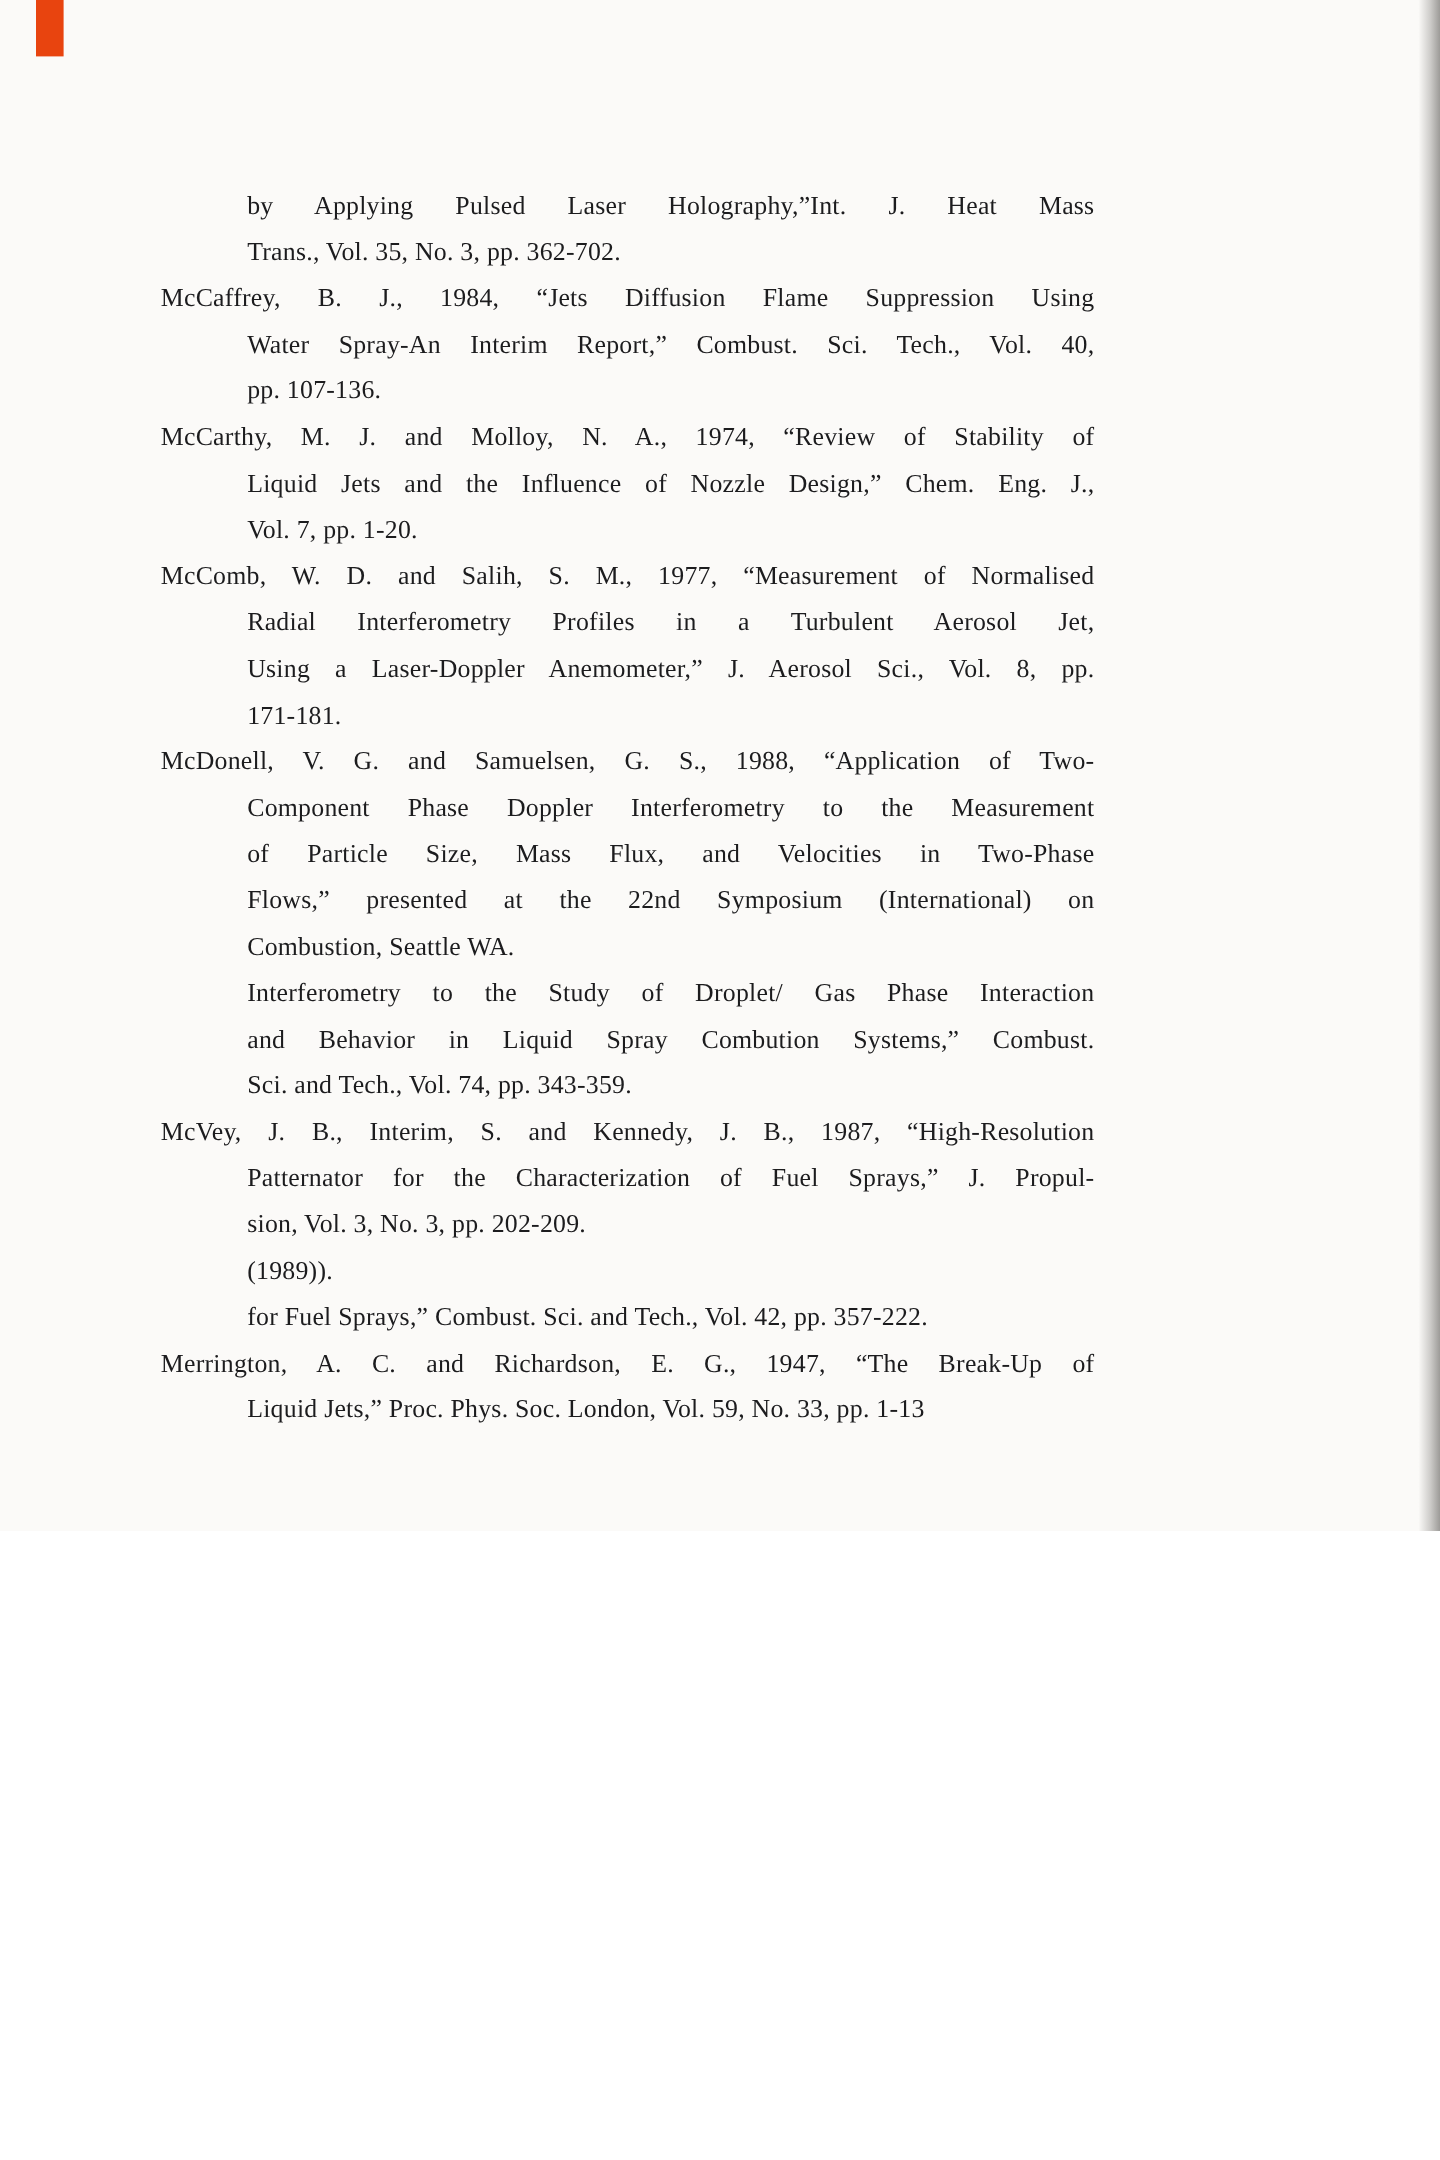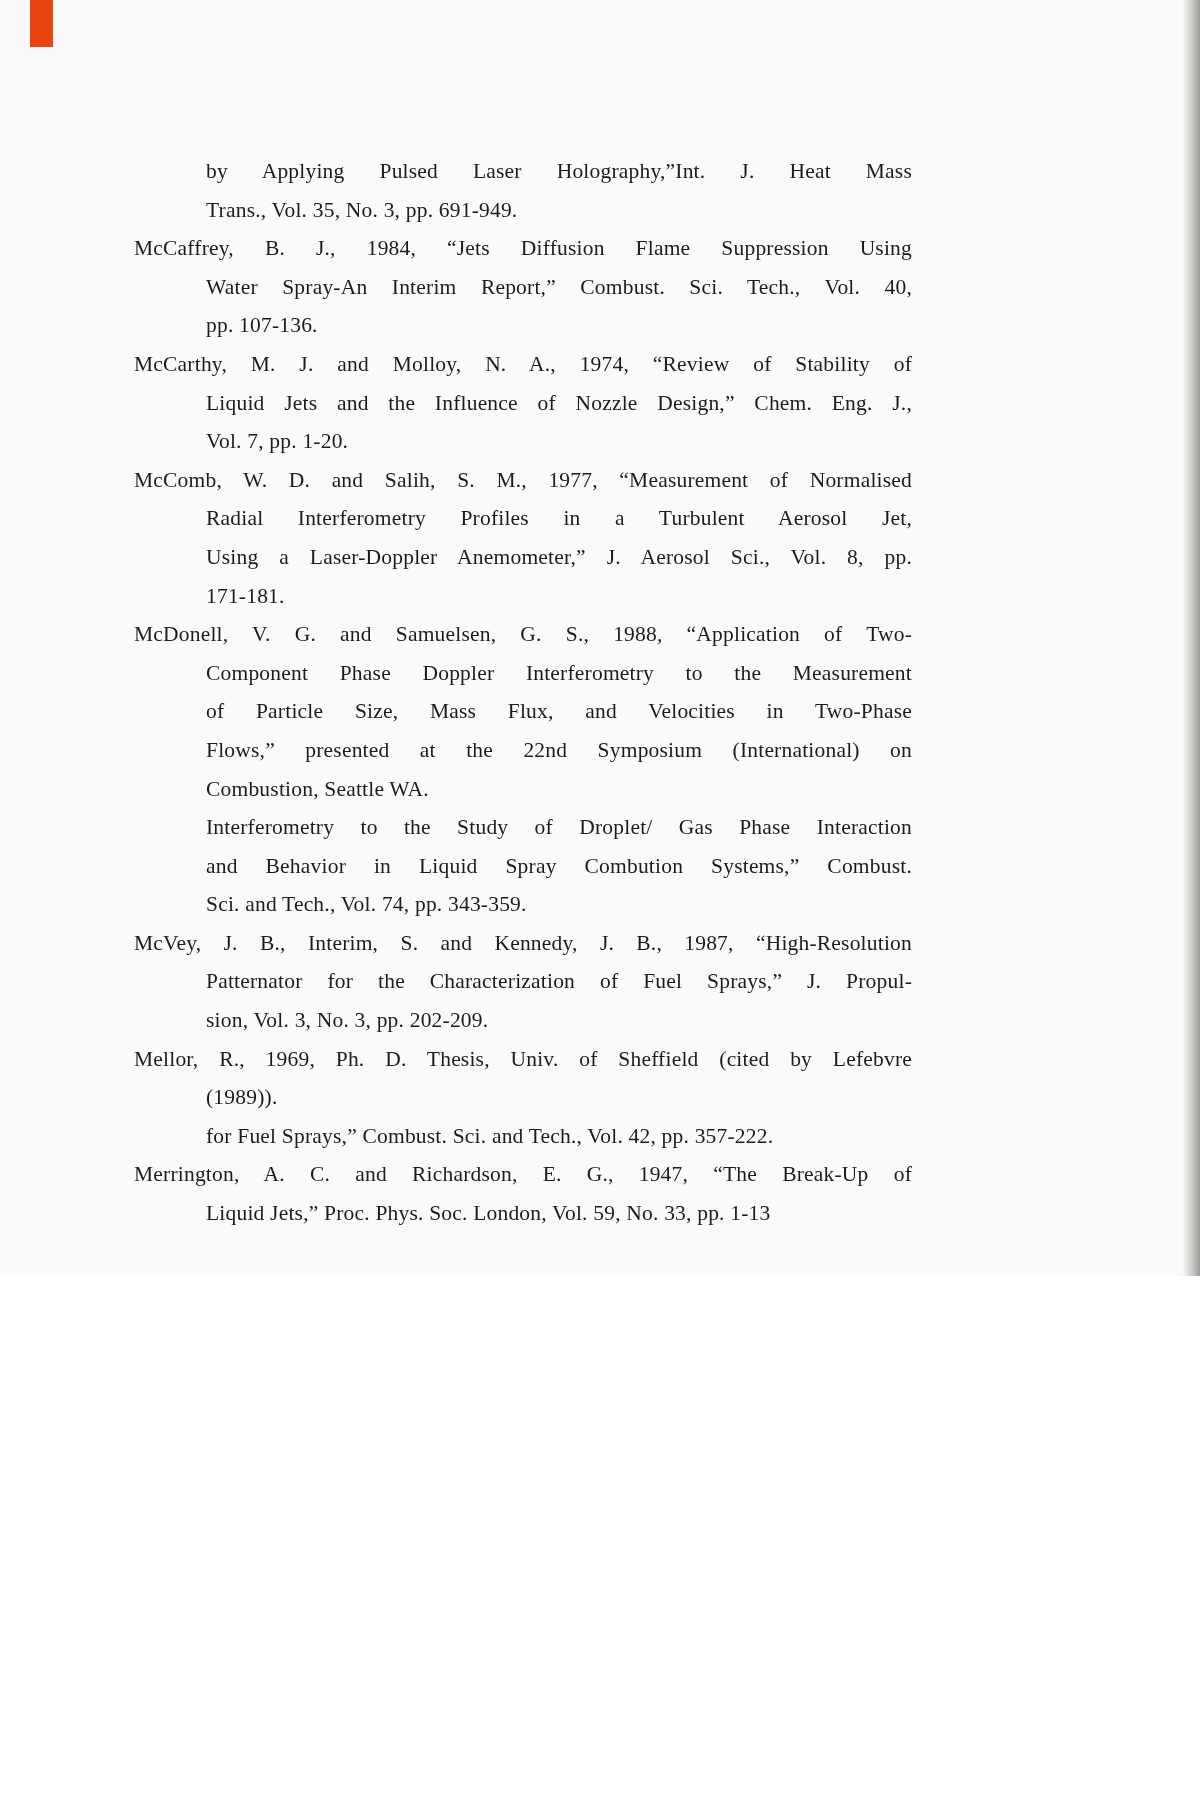--- a/index.html
+++ b/index.html
@@ -83,21 +83,21 @@
 <body>
 
 <div class="page" style="background: rgb(251, 250, 248); color: rgb(28, 28, 30);">
   <div class="scan-mark scan-mark-top" style="background: rgb(232, 68, 15);"></div>
   <div class="scan-mark scan-mark-bottom" style="background: rgb(232, 68, 15);"></div>
   <div class="scan-strip"></div>
 
   <div class="content">
       <div class="ref-entry continuation">
         <div class="ref-line first">by Applying Pulsed Laser Holography,”Int. J. Heat Mass</div>
-        <div class="ref-line last">Trans., Vol. 35, No. 3, pp. 691-949.</div>
+        <div class="ref-line last">Trans., Vol. 35, No. 3, pp. 362-702.</div>
       </div>
       <div class="ref-entry">
         <div class="ref-line first">McCaffrey, B. J., 1984, “Jets Diffusion Flame Suppression Using</div>
         <div class="ref-line">Water Spray-An Interim Report,” Combust. Sci. Tech., Vol. 40,</div>
         <div class="ref-line last">pp. 107-136.</div>
       </div>
       <div class="ref-entry">
         <div class="ref-line first">McCarthy, M. J. and Molloy, N. A., 1974, “Review of Stability of</div>
         <div class="ref-line">Liquid Jets and the Influence of Nozzle Design,” Chem. Eng. J.,</div>
         <div class="ref-line last">Vol. 7, pp. 1-20.</div>
@@ -119,21 +119,20 @@
         <div class="ref-line">Interferometry to the Study of Droplet/ Gas Phase Interaction</div>
         <div class="ref-line">and Behavior in Liquid Spray Combution Systems,” Combust.</div>
         <div class="ref-line last">Sci. and Tech., Vol. 74, pp. 343-359.</div>
       </div>
       <div class="ref-entry">
         <div class="ref-line first">McVey, J. B., Interim, S. and Kennedy, J. B., 1987, “High-Resolution</div>
         <div class="ref-line">Patternator for the Characterization of Fuel Sprays,” J. Propul-</div>
         <div class="ref-line last">sion, Vol. 3, No. 3, pp. 202-209.</div>
       </div>
       <div class="ref-entry">
-        <div class="ref-line first">Mellor, R., 1969, Ph. D. Thesis, Univ. of Sheffield (cited by Lefebvre</div>
         <div class="ref-line last">(1989)).</div>
       </div>
       <div class="ref-entry">
         <div class="ref-line last">for Fuel Sprays,” Combust. Sci. and Tech., Vol. 42, pp. 357-222.</div>
       </div>
       <div class="ref-entry">
         <div class="ref-line first">Merrington, A. C. and Richardson, E. G., 1947, “The Break-Up of</div>
         <div class="ref-line last">Liquid Jets,” Proc. Phys. Soc. London, Vol. 59, No. 33, pp. 1-13</div>
       </div>
     </div>

